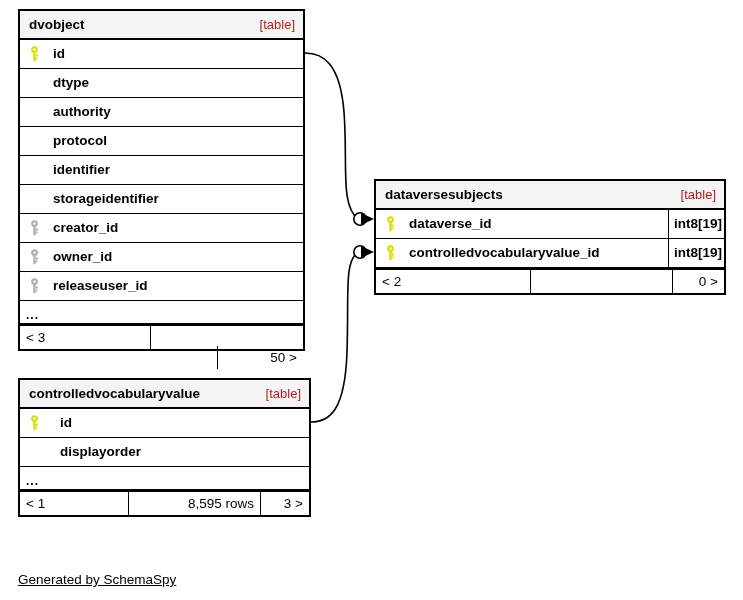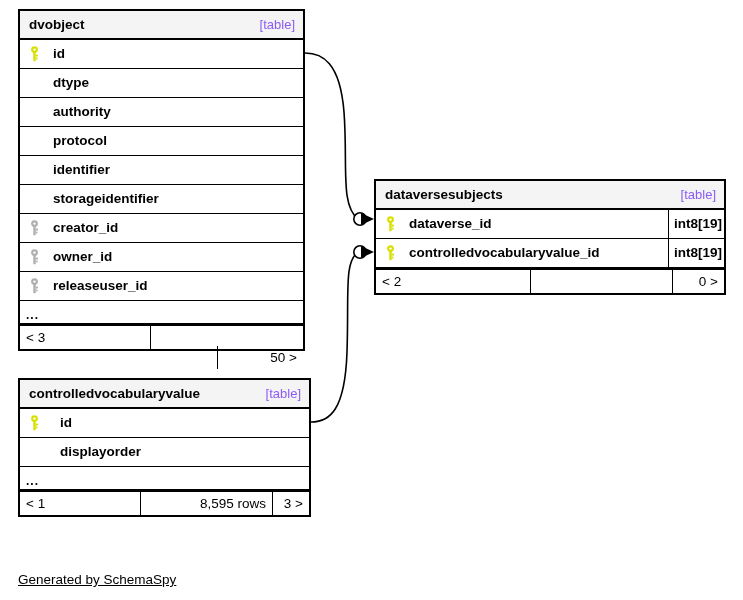--- a/index.html
+++ b/index.html
@@ -48,21 +48,21 @@
     padding: 0 8px 0 9px;
     box-sizing: border-box;
   }
   .tbl .hdr .tname {
     font-weight: bold;
     font-size: 13.5px;
     white-space: nowrap;
   }
   .tbl .hdr .ttype {
     font-size: 13px;
-    color: #8b5cf6;
+    color: #b91c1c;
     white-space: nowrap;
   }
 
   .row {
     display: flex;
     align-items: center;
     height: 29px;
     border-bottom: 1.5px solid #000000;
     box-sizing: border-box;
     position: relative;
@@ -331,20 +331,20 @@
       <span class="colname" style="padding-left:14px;">displayorder</span>
     </div>
 
 
     <div class="row ellipsis">
       <span class="colname">...</span>
     </div>
 
     <div class="foot">
       <div class="fc left" style="width:108px;">&lt; 1</div>
-      <div class="fc mid" style="width:132px;margin-left:12px;">8,595 rows</div>
+      <div class="fc mid" style="width:132px;">8,595 rows</div>
       <div class="fc right" style="flex:1;">3 &gt;</div>
     </div>
   </div>
 
   <div class="caption" style="left:18px; top:572px;">Generated by SchemaSpy</div>
 
 </div>
 
 </body></html>

